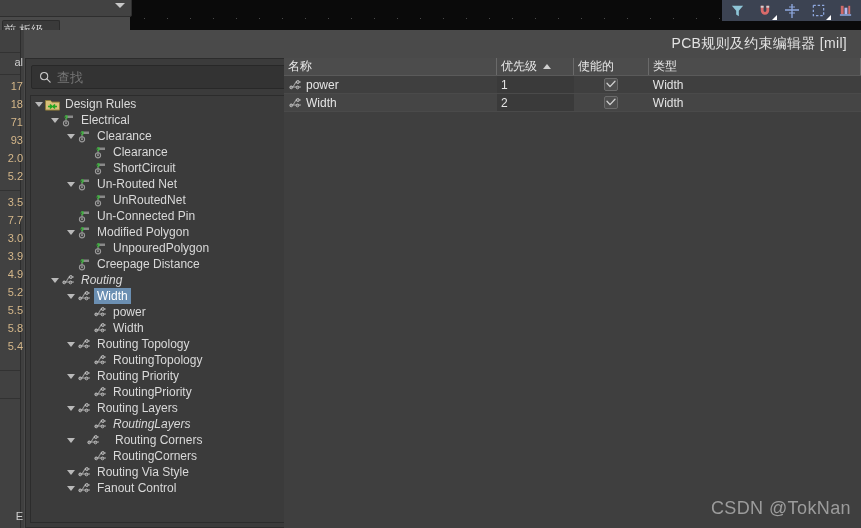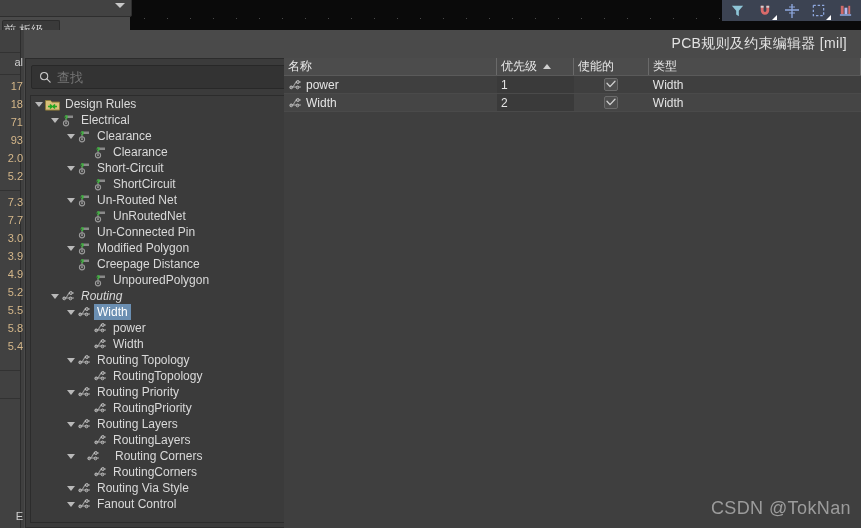--- a/index.html
+++ b/index.html
@@ -252,21 +252,21 @@
     <div class="ls-sep" style="top:22px;"></div>
     <div class="ls-label" style="top:26px;">al</div>
     <div class="ls-sep" style="top:44px;"></div>
     <div class="ls-row" style="top:50px;">17</div>
     <div class="ls-row" style="top:68px;">18</div>
     <div class="ls-row" style="top:86px;">71</div>
     <div class="ls-row" style="top:104px;">93</div>
     <div class="ls-row" style="top:122px;">2.0</div>
     <div class="ls-row" style="top:140px;">5.2</div>
     <div class="ls-sep" style="top:160px;"></div>
-    <div class="ls-row" style="top:166px;">7.3</div>
+    <div class="ls-row" style="top:166px;">3.5</div>
     <div class="ls-row" style="top:184px;">7.7</div>
     <div class="ls-row" style="top:202px;">3.0</div>
     <div class="ls-row" style="top:220px;">3.9</div>
     <div class="ls-row" style="top:238px;">4.9</div>
     <div class="ls-row" style="top:256px;">5.2</div>
     <div class="ls-row" style="top:274px;">5.5</div>
     <div class="ls-row" style="top:292px;">5.8</div>
     <div class="ls-row" style="top:310px;">5.4</div>
     <div class="ls-sep" style="top:340px;"></div>
     <div class="ls-sep" style="top:368px;"></div>
@@ -349,38 +349,20 @@
                   <circle cx="5" cy="9.3" r="2.6" fill="none" stroke="#9a9a9a" stroke-width="1.1"></circle>
                   <circle cx="5" cy="9.3" r="0.9" fill="#9a9a9a"></circle>
                   <path d="M4.6 1.2 l1.6 0 l0 1.6 l-1.6 0 z" fill="#2fbf2f"></path>
                   <path d="M3.4 2.4 l1.2 0 l0 1.2 l-1.2 0 z" fill="#2fbf2f"></path>
                   <path d="M5.8 2.4 l1.2 0 l0 1.2 l-1.2 0 z" fill="#2fbf2f"></path>
                   <path d="M4.6 3.6 l1.6 0 l0 1.6 l-1.6 0 z" fill="#2fbf2f"></path>
                 </svg>
               </span>
               <span class="tlabel">Clearance</span>
             </div>
-            <div class="tnode" style="padding-left: 34px;">
-              <span class="expander">
-                <span class="tri"></span>
-              </span>
-              <span class="ticon">
-                <svg width="15" height="13" viewBox="0 0 15 13" aria-hidden="true">
-                  <path d="M4 1.5 L12 1.5 L12 4 L5.5 4 Z" fill="#8a8a8a"></path>
-                  <path d="M5 4 L5 9" stroke="#8a8a8a" stroke-width="1.2"></path>
-                  <circle cx="5" cy="9.3" r="2.6" fill="none" stroke="#9a9a9a" stroke-width="1.1"></circle>
-                  <circle cx="5" cy="9.3" r="0.9" fill="#9a9a9a"></circle>
-                  <path d="M4.6 1.2 l1.6 0 l0 1.6 l-1.6 0 z" fill="#2fbf2f"></path>
-                  <path d="M3.4 2.4 l1.2 0 l0 1.2 l-1.2 0 z" fill="#2fbf2f"></path>
-                  <path d="M5.8 2.4 l1.2 0 l0 1.2 l-1.2 0 z" fill="#2fbf2f"></path>
-                  <path d="M4.6 3.6 l1.6 0 l0 1.6 l-1.6 0 z" fill="#2fbf2f"></path>
-                </svg>
-              </span>
-              <span class="tlabel">Short-Circuit</span>
-            </div>
             <div class="tnode" style="padding-left: 50px; text-align: right;">
               <span class="expander"></span>
               <span class="ticon">
                 <svg width="15" height="13" viewBox="0 0 15 13" aria-hidden="true">
                   <path d="M4 1.5 L12 1.5 L12 4 L5.5 4 Z" fill="#8a8a8a"></path>
                   <path d="M5 4 L5 9" stroke="#8a8a8a" stroke-width="1.2"></path>
                   <circle cx="5" cy="9.3" r="2.6" fill="none" stroke="#9a9a9a" stroke-width="1.1"></circle>
                   <circle cx="5" cy="9.3" r="0.9" fill="#9a9a9a"></circle>
                   <path d="M4.6 1.2 l1.6 0 l0 1.6 l-1.6 0 z" fill="#2fbf2f"></path>
                   <path d="M3.4 2.4 l1.2 0 l0 1.2 l-1.2 0 z" fill="#2fbf2f"></path>
@@ -451,189 +433,189 @@
                   <circle cx="5" cy="9.3" r="2.6" fill="none" stroke="#9a9a9a" stroke-width="1.1"></circle>
                   <circle cx="5" cy="9.3" r="0.9" fill="#9a9a9a"></circle>
                   <path d="M4.6 1.2 l1.6 0 l0 1.6 l-1.6 0 z" fill="#2fbf2f"></path>
                   <path d="M3.4 2.4 l1.2 0 l0 1.2 l-1.2 0 z" fill="#2fbf2f"></path>
                   <path d="M5.8 2.4 l1.2 0 l0 1.2 l-1.2 0 z" fill="#2fbf2f"></path>
                   <path d="M4.6 3.6 l1.6 0 l0 1.6 l-1.6 0 z" fill="#2fbf2f"></path>
                 </svg>
               </span>
               <span class="tlabel">Modified Polygon</span>
             </div>
+            <div class="tnode" style="padding-left: 50px;">
+              <span class="expander"></span>
+              <span class="ticon">
+                <svg width="15" height="13" viewBox="0 0 15 13" aria-hidden="true">
+                  <path d="M4 1.5 L12 1.5 L12 4 L5.5 4 Z" fill="#8a8a8a"></path>
+                  <path d="M5 4 L5 9" stroke="#8a8a8a" stroke-width="1.2"></path>
+                  <circle cx="5" cy="9.3" r="2.6" fill="none" stroke="#9a9a9a" stroke-width="1.1"></circle>
+                  <circle cx="5" cy="9.3" r="0.9" fill="#9a9a9a"></circle>
+                  <path d="M4.6 1.2 l1.6 0 l0 1.6 l-1.6 0 z" fill="#2fbf2f"></path>
+                  <path d="M3.4 2.4 l1.2 0 l0 1.2 l-1.2 0 z" fill="#2fbf2f"></path>
+                  <path d="M5.8 2.4 l1.2 0 l0 1.2 l-1.2 0 z" fill="#2fbf2f"></path>
+                  <path d="M4.6 3.6 l1.6 0 l0 1.6 l-1.6 0 z" fill="#2fbf2f"></path>
+                </svg>
+              </span>
+              <span class="tlabel">UnpouredPolygon</span>
+            </div>
             <div class="tnode" style="padding-left: 34px;">
               <span class="expander"></span>
               <span class="ticon">
                 <svg width="15" height="13" viewBox="0 0 15 13" aria-hidden="true">
                   <path d="M4 1.5 L12 1.5 L12 4 L5.5 4 Z" fill="#8a8a8a"></path>
                   <path d="M5 4 L5 9" stroke="#8a8a8a" stroke-width="1.2"></path>
                   <circle cx="5" cy="9.3" r="2.6" fill="none" stroke="#9a9a9a" stroke-width="1.1"></circle>
                   <circle cx="5" cy="9.3" r="0.9" fill="#9a9a9a"></circle>
                   <path d="M4.6 1.2 l1.6 0 l0 1.6 l-1.6 0 z" fill="#2fbf2f"></path>
                   <path d="M3.4 2.4 l1.2 0 l0 1.2 l-1.2 0 z" fill="#2fbf2f"></path>
                   <path d="M5.8 2.4 l1.2 0 l0 1.2 l-1.2 0 z" fill="#2fbf2f"></path>
                   <path d="M4.6 3.6 l1.6 0 l0 1.6 l-1.6 0 z" fill="#2fbf2f"></path>
                 </svg>
               </span>
               <span class="tlabel">Creepage Distance</span>
             </div>
+            <div class="tnode" style="padding-left: 18px; font-style: italic;">
+              <span class="expander">
+                <span class="tri"></span>
+              </span>
+              <span class="ticon">
+                <svg width="15" height="12" viewBox="0 0 15 12" aria-hidden="true">
+                  <path d="M2 8 H5 L8 3 H13" stroke="#9e9e9e" stroke-width="1.1" fill="none"></path>
+                  <path d="M2 8 H5" stroke="#9e9e9e" stroke-width="1.1" fill="none"></path>
+                  <path d="M5 8 L8 8 H13" stroke="#9e9e9e" stroke-width="1.1" fill="none"></path>
+                  <circle cx="9.8" cy="3" r="1.5" fill="none" stroke="#bdbdbd" stroke-width="1"></circle>
+                  <circle cx="3.2" cy="8.4" r="1.4" fill="none" stroke="#bdbdbd" stroke-width="1"></circle>
+                  <circle cx="9.5" cy="8.4" r="1.4" fill="none" stroke="#bdbdbd" stroke-width="1"></circle>
+                </svg>
+              </span>
+              <span class="tlabel">Routing</span>
+            </div>
+            <div class="tnode selected" style="padding-left: 34px;">
+              <span class="expander">
+                <span class="tri"></span>
+              </span>
+              <span class="ticon">
+                <svg width="15" height="12" viewBox="0 0 15 12" aria-hidden="true">
+                  <path d="M2 8 H5 L8 3 H13" stroke="#9e9e9e" stroke-width="1.1" fill="none"></path>
+                  <path d="M2 8 H5" stroke="#9e9e9e" stroke-width="1.1" fill="none"></path>
+                  <path d="M5 8 L8 8 H13" stroke="#9e9e9e" stroke-width="1.1" fill="none"></path>
+                  <circle cx="9.8" cy="3" r="1.5" fill="none" stroke="#bdbdbd" stroke-width="1"></circle>
+                  <circle cx="3.2" cy="8.4" r="1.4" fill="none" stroke="#bdbdbd" stroke-width="1"></circle>
+                  <circle cx="9.5" cy="8.4" r="1.4" fill="none" stroke="#bdbdbd" stroke-width="1"></circle>
+                </svg>
+              </span>
+              <span class="tlabel">Width</span>
+            </div>
             <div class="tnode" style="padding-left: 50px;">
               <span class="expander"></span>
               <span class="ticon">
-                <svg width="15" height="13" viewBox="0 0 15 13" aria-hidden="true">
-                  <path d="M4 1.5 L12 1.5 L12 4 L5.5 4 Z" fill="#8a8a8a"></path>
-                  <path d="M5 4 L5 9" stroke="#8a8a8a" stroke-width="1.2"></path>
-                  <circle cx="5" cy="9.3" r="2.6" fill="none" stroke="#9a9a9a" stroke-width="1.1"></circle>
-                  <circle cx="5" cy="9.3" r="0.9" fill="#9a9a9a"></circle>
-                  <path d="M4.6 1.2 l1.6 0 l0 1.6 l-1.6 0 z" fill="#2fbf2f"></path>
-                  <path d="M3.4 2.4 l1.2 0 l0 1.2 l-1.2 0 z" fill="#2fbf2f"></path>
-                  <path d="M5.8 2.4 l1.2 0 l0 1.2 l-1.2 0 z" fill="#2fbf2f"></path>
-                  <path d="M4.6 3.6 l1.6 0 l0 1.6 l-1.6 0 z" fill="#2fbf2f"></path>
-                </svg>
-              </span>
-              <span class="tlabel">UnpouredPolygon</span>
-            </div>
-            <div class="tnode" style="padding-left: 18px; font-style: italic;">
-              <span class="expander">
-                <span class="tri"></span>
-              </span>
-              <span class="ticon">
-                <svg width="15" height="12" viewBox="0 0 15 12" aria-hidden="true">
-                  <path d="M2 8 H5 L8 3 H13" stroke="#9e9e9e" stroke-width="1.1" fill="none"></path>
-                  <path d="M2 8 H5" stroke="#9e9e9e" stroke-width="1.1" fill="none"></path>
-                  <path d="M5 8 L8 8 H13" stroke="#9e9e9e" stroke-width="1.1" fill="none"></path>
-                  <circle cx="9.8" cy="3" r="1.5" fill="none" stroke="#bdbdbd" stroke-width="1"></circle>
-                  <circle cx="3.2" cy="8.4" r="1.4" fill="none" stroke="#bdbdbd" stroke-width="1"></circle>
-                  <circle cx="9.5" cy="8.4" r="1.4" fill="none" stroke="#bdbdbd" stroke-width="1"></circle>
-                </svg>
-              </span>
-              <span class="tlabel">Routing</span>
-            </div>
-            <div class="tnode selected" style="padding-left: 34px;">
-              <span class="expander">
-                <span class="tri"></span>
-              </span>
+                <svg width="15" height="12" viewBox="0 0 15 12" aria-hidden="true">
+                  <path d="M2 8 H5 L8 3 H13" stroke="#9e9e9e" stroke-width="1.1" fill="none"></path>
+                  <path d="M2 8 H5" stroke="#9e9e9e" stroke-width="1.1" fill="none"></path>
+                  <path d="M5 8 L8 8 H13" stroke="#9e9e9e" stroke-width="1.1" fill="none"></path>
+                  <circle cx="9.8" cy="3" r="1.5" fill="none" stroke="#bdbdbd" stroke-width="1"></circle>
+                  <circle cx="3.2" cy="8.4" r="1.4" fill="none" stroke="#bdbdbd" stroke-width="1"></circle>
+                  <circle cx="9.5" cy="8.4" r="1.4" fill="none" stroke="#bdbdbd" stroke-width="1"></circle>
+                </svg>
+              </span>
+              <span class="tlabel">power</span>
+            </div>
+            <div class="tnode" style="padding-left: 50px;">
+              <span class="expander"></span>
               <span class="ticon">
                 <svg width="15" height="12" viewBox="0 0 15 12" aria-hidden="true">
                   <path d="M2 8 H5 L8 3 H13" stroke="#9e9e9e" stroke-width="1.1" fill="none"></path>
                   <path d="M2 8 H5" stroke="#9e9e9e" stroke-width="1.1" fill="none"></path>
                   <path d="M5 8 L8 8 H13" stroke="#9e9e9e" stroke-width="1.1" fill="none"></path>
                   <circle cx="9.8" cy="3" r="1.5" fill="none" stroke="#bdbdbd" stroke-width="1"></circle>
                   <circle cx="3.2" cy="8.4" r="1.4" fill="none" stroke="#bdbdbd" stroke-width="1"></circle>
                   <circle cx="9.5" cy="8.4" r="1.4" fill="none" stroke="#bdbdbd" stroke-width="1"></circle>
                 </svg>
               </span>
               <span class="tlabel">Width</span>
             </div>
+            <div class="tnode" style="padding-left: 34px;">
+              <span class="expander">
+                <span class="tri"></span>
+              </span>
+              <span class="ticon">
+                <svg width="15" height="12" viewBox="0 0 15 12" aria-hidden="true">
+                  <path d="M2 8 H5 L8 3 H13" stroke="#9e9e9e" stroke-width="1.1" fill="none"></path>
+                  <path d="M2 8 H5" stroke="#9e9e9e" stroke-width="1.1" fill="none"></path>
+                  <path d="M5 8 L8 8 H13" stroke="#9e9e9e" stroke-width="1.1" fill="none"></path>
+                  <circle cx="9.8" cy="3" r="1.5" fill="none" stroke="#bdbdbd" stroke-width="1"></circle>
+                  <circle cx="3.2" cy="8.4" r="1.4" fill="none" stroke="#bdbdbd" stroke-width="1"></circle>
+                  <circle cx="9.5" cy="8.4" r="1.4" fill="none" stroke="#bdbdbd" stroke-width="1"></circle>
+                </svg>
+              </span>
+              <span class="tlabel">Routing Topology</span>
+            </div>
             <div class="tnode" style="padding-left: 50px;">
               <span class="expander"></span>
               <span class="ticon">
                 <svg width="15" height="12" viewBox="0 0 15 12" aria-hidden="true">
                   <path d="M2 8 H5 L8 3 H13" stroke="#9e9e9e" stroke-width="1.1" fill="none"></path>
                   <path d="M2 8 H5" stroke="#9e9e9e" stroke-width="1.1" fill="none"></path>
                   <path d="M5 8 L8 8 H13" stroke="#9e9e9e" stroke-width="1.1" fill="none"></path>
                   <circle cx="9.8" cy="3" r="1.5" fill="none" stroke="#bdbdbd" stroke-width="1"></circle>
                   <circle cx="3.2" cy="8.4" r="1.4" fill="none" stroke="#bdbdbd" stroke-width="1"></circle>
                   <circle cx="9.5" cy="8.4" r="1.4" fill="none" stroke="#bdbdbd" stroke-width="1"></circle>
                 </svg>
               </span>
-              <span class="tlabel">power</span>
+              <span class="tlabel">RoutingTopology</span>
+            </div>
+            <div class="tnode" style="padding-left: 34px;">
+              <span class="expander">
+                <span class="tri"></span>
+              </span>
+              <span class="ticon">
+                <svg width="15" height="12" viewBox="0 0 15 12" aria-hidden="true">
+                  <path d="M2 8 H5 L8 3 H13" stroke="#9e9e9e" stroke-width="1.1" fill="none"></path>
+                  <path d="M2 8 H5" stroke="#9e9e9e" stroke-width="1.1" fill="none"></path>
+                  <path d="M5 8 L8 8 H13" stroke="#9e9e9e" stroke-width="1.1" fill="none"></path>
+                  <circle cx="9.8" cy="3" r="1.5" fill="none" stroke="#bdbdbd" stroke-width="1"></circle>
+                  <circle cx="3.2" cy="8.4" r="1.4" fill="none" stroke="#bdbdbd" stroke-width="1"></circle>
+                  <circle cx="9.5" cy="8.4" r="1.4" fill="none" stroke="#bdbdbd" stroke-width="1"></circle>
+                </svg>
+              </span>
+              <span class="tlabel">Routing Priority</span>
             </div>
             <div class="tnode" style="padding-left: 50px;">
               <span class="expander"></span>
               <span class="ticon">
                 <svg width="15" height="12" viewBox="0 0 15 12" aria-hidden="true">
                   <path d="M2 8 H5 L8 3 H13" stroke="#9e9e9e" stroke-width="1.1" fill="none"></path>
                   <path d="M2 8 H5" stroke="#9e9e9e" stroke-width="1.1" fill="none"></path>
                   <path d="M5 8 L8 8 H13" stroke="#9e9e9e" stroke-width="1.1" fill="none"></path>
                   <circle cx="9.8" cy="3" r="1.5" fill="none" stroke="#bdbdbd" stroke-width="1"></circle>
                   <circle cx="3.2" cy="8.4" r="1.4" fill="none" stroke="#bdbdbd" stroke-width="1"></circle>
                   <circle cx="9.5" cy="8.4" r="1.4" fill="none" stroke="#bdbdbd" stroke-width="1"></circle>
                 </svg>
               </span>
-              <span class="tlabel">Width</span>
-            </div>
-            <div class="tnode" style="padding-left: 34px;">
-              <span class="expander">
-                <span class="tri"></span>
-              </span>
-              <span class="ticon">
-                <svg width="15" height="12" viewBox="0 0 15 12" aria-hidden="true">
-                  <path d="M2 8 H5 L8 3 H13" stroke="#9e9e9e" stroke-width="1.1" fill="none"></path>
-                  <path d="M2 8 H5" stroke="#9e9e9e" stroke-width="1.1" fill="none"></path>
-                  <path d="M5 8 L8 8 H13" stroke="#9e9e9e" stroke-width="1.1" fill="none"></path>
-                  <circle cx="9.8" cy="3" r="1.5" fill="none" stroke="#bdbdbd" stroke-width="1"></circle>
-                  <circle cx="3.2" cy="8.4" r="1.4" fill="none" stroke="#bdbdbd" stroke-width="1"></circle>
-                  <circle cx="9.5" cy="8.4" r="1.4" fill="none" stroke="#bdbdbd" stroke-width="1"></circle>
-                </svg>
-              </span>
-              <span class="tlabel">Routing Topology</span>
-            </div>
-            <div class="tnode" style="padding-left: 50px;">
-              <span class="expander"></span>
-              <span class="ticon">
-                <svg width="15" height="12" viewBox="0 0 15 12" aria-hidden="true">
-                  <path d="M2 8 H5 L8 3 H13" stroke="#9e9e9e" stroke-width="1.1" fill="none"></path>
-                  <path d="M2 8 H5" stroke="#9e9e9e" stroke-width="1.1" fill="none"></path>
-                  <path d="M5 8 L8 8 H13" stroke="#9e9e9e" stroke-width="1.1" fill="none"></path>
-                  <circle cx="9.8" cy="3" r="1.5" fill="none" stroke="#bdbdbd" stroke-width="1"></circle>
-                  <circle cx="3.2" cy="8.4" r="1.4" fill="none" stroke="#bdbdbd" stroke-width="1"></circle>
-                  <circle cx="9.5" cy="8.4" r="1.4" fill="none" stroke="#bdbdbd" stroke-width="1"></circle>
-                </svg>
-              </span>
-              <span class="tlabel">RoutingTopology</span>
-            </div>
-            <div class="tnode" style="padding-left: 34px;">
-              <span class="expander">
-                <span class="tri"></span>
-              </span>
-              <span class="ticon">
-                <svg width="15" height="12" viewBox="0 0 15 12" aria-hidden="true">
-                  <path d="M2 8 H5 L8 3 H13" stroke="#9e9e9e" stroke-width="1.1" fill="none"></path>
-                  <path d="M2 8 H5" stroke="#9e9e9e" stroke-width="1.1" fill="none"></path>
-                  <path d="M5 8 L8 8 H13" stroke="#9e9e9e" stroke-width="1.1" fill="none"></path>
-                  <circle cx="9.8" cy="3" r="1.5" fill="none" stroke="#bdbdbd" stroke-width="1"></circle>
-                  <circle cx="3.2" cy="8.4" r="1.4" fill="none" stroke="#bdbdbd" stroke-width="1"></circle>
-                  <circle cx="9.5" cy="8.4" r="1.4" fill="none" stroke="#bdbdbd" stroke-width="1"></circle>
-                </svg>
-              </span>
-              <span class="tlabel">Routing Priority</span>
-            </div>
-            <div class="tnode" style="padding-left: 50px;">
-              <span class="expander"></span>
-              <span class="ticon">
-                <svg width="15" height="12" viewBox="0 0 15 12" aria-hidden="true">
-                  <path d="M2 8 H5 L8 3 H13" stroke="#9e9e9e" stroke-width="1.1" fill="none"></path>
-                  <path d="M2 8 H5" stroke="#9e9e9e" stroke-width="1.1" fill="none"></path>
-                  <path d="M5 8 L8 8 H13" stroke="#9e9e9e" stroke-width="1.1" fill="none"></path>
-                  <circle cx="9.8" cy="3" r="1.5" fill="none" stroke="#bdbdbd" stroke-width="1"></circle>
-                  <circle cx="3.2" cy="8.4" r="1.4" fill="none" stroke="#bdbdbd" stroke-width="1"></circle>
-                  <circle cx="9.5" cy="8.4" r="1.4" fill="none" stroke="#bdbdbd" stroke-width="1"></circle>
-                </svg>
-              </span>
               <span class="tlabel">RoutingPriority</span>
             </div>
             <div class="tnode" style="padding-left: 34px;">
               <span class="expander">
                 <span class="tri"></span>
               </span>
               <span class="ticon">
                 <svg width="15" height="12" viewBox="0 0 15 12" aria-hidden="true">
                   <path d="M2 8 H5 L8 3 H13" stroke="#9e9e9e" stroke-width="1.1" fill="none"></path>
                   <path d="M2 8 H5" stroke="#9e9e9e" stroke-width="1.1" fill="none"></path>
                   <path d="M5 8 L8 8 H13" stroke="#9e9e9e" stroke-width="1.1" fill="none"></path>
                   <circle cx="9.8" cy="3" r="1.5" fill="none" stroke="#bdbdbd" stroke-width="1"></circle>
                   <circle cx="3.2" cy="8.4" r="1.4" fill="none" stroke="#bdbdbd" stroke-width="1"></circle>
                   <circle cx="9.5" cy="8.4" r="1.4" fill="none" stroke="#bdbdbd" stroke-width="1"></circle>
                 </svg>
               </span>
               <span class="tlabel">Routing Layers</span>
             </div>
-            <div class="tnode" style="padding-left: 50px;">
+            <div class="tnode" style="padding-left: 50px; font-style: italic;">
               <span class="expander"></span>
               <span class="ticon">
                 <svg width="15" height="12" viewBox="0 0 15 12" aria-hidden="true">
                   <path d="M2 8 H5 L8 3 H13" stroke="#9e9e9e" stroke-width="1.1" fill="none"></path>
                   <path d="M2 8 H5" stroke="#9e9e9e" stroke-width="1.1" fill="none"></path>
                   <path d="M5 8 L8 8 H13" stroke="#9e9e9e" stroke-width="1.1" fill="none"></path>
                   <circle cx="9.8" cy="3" r="1.5" fill="none" stroke="#bdbdbd" stroke-width="1"></circle>
                   <circle cx="3.2" cy="8.4" r="1.4" fill="none" stroke="#bdbdbd" stroke-width="1"></circle>
                   <circle cx="9.5" cy="8.4" r="1.4" fill="none" stroke="#bdbdbd" stroke-width="1"></circle>
                 </svg>

